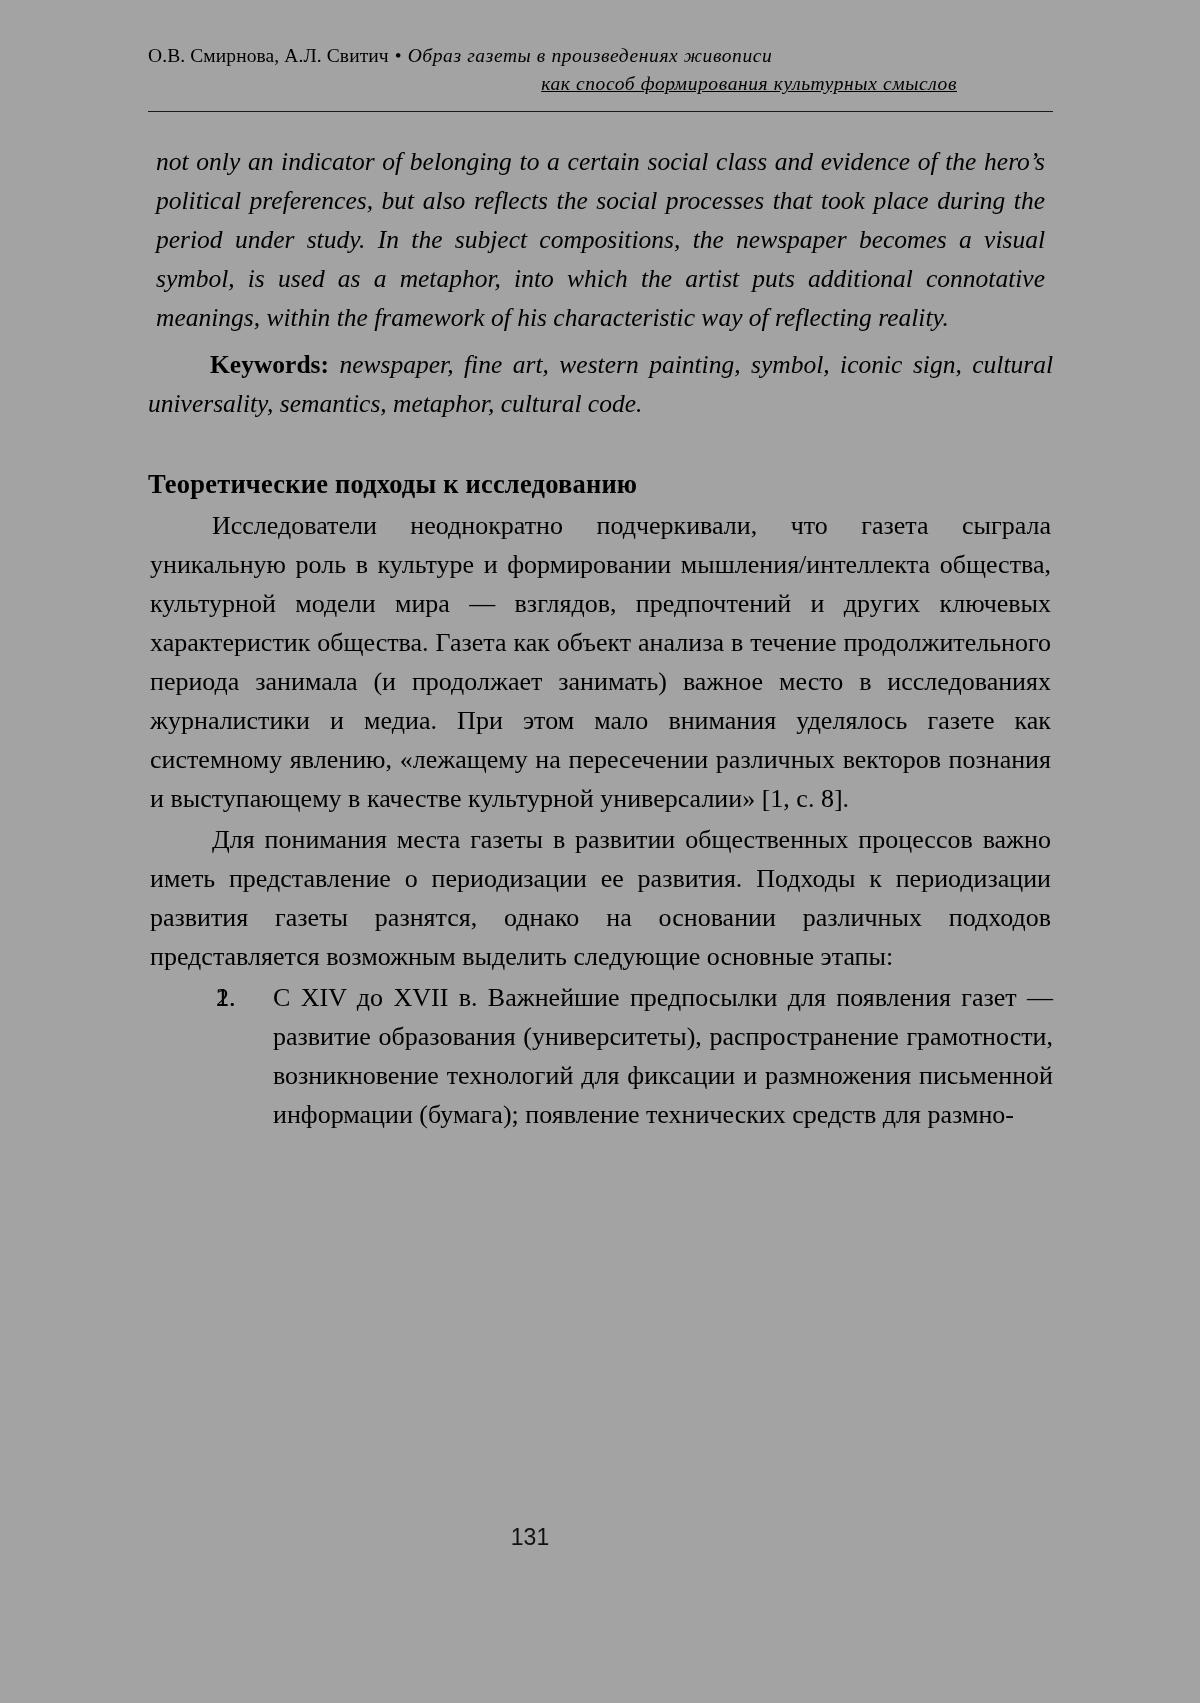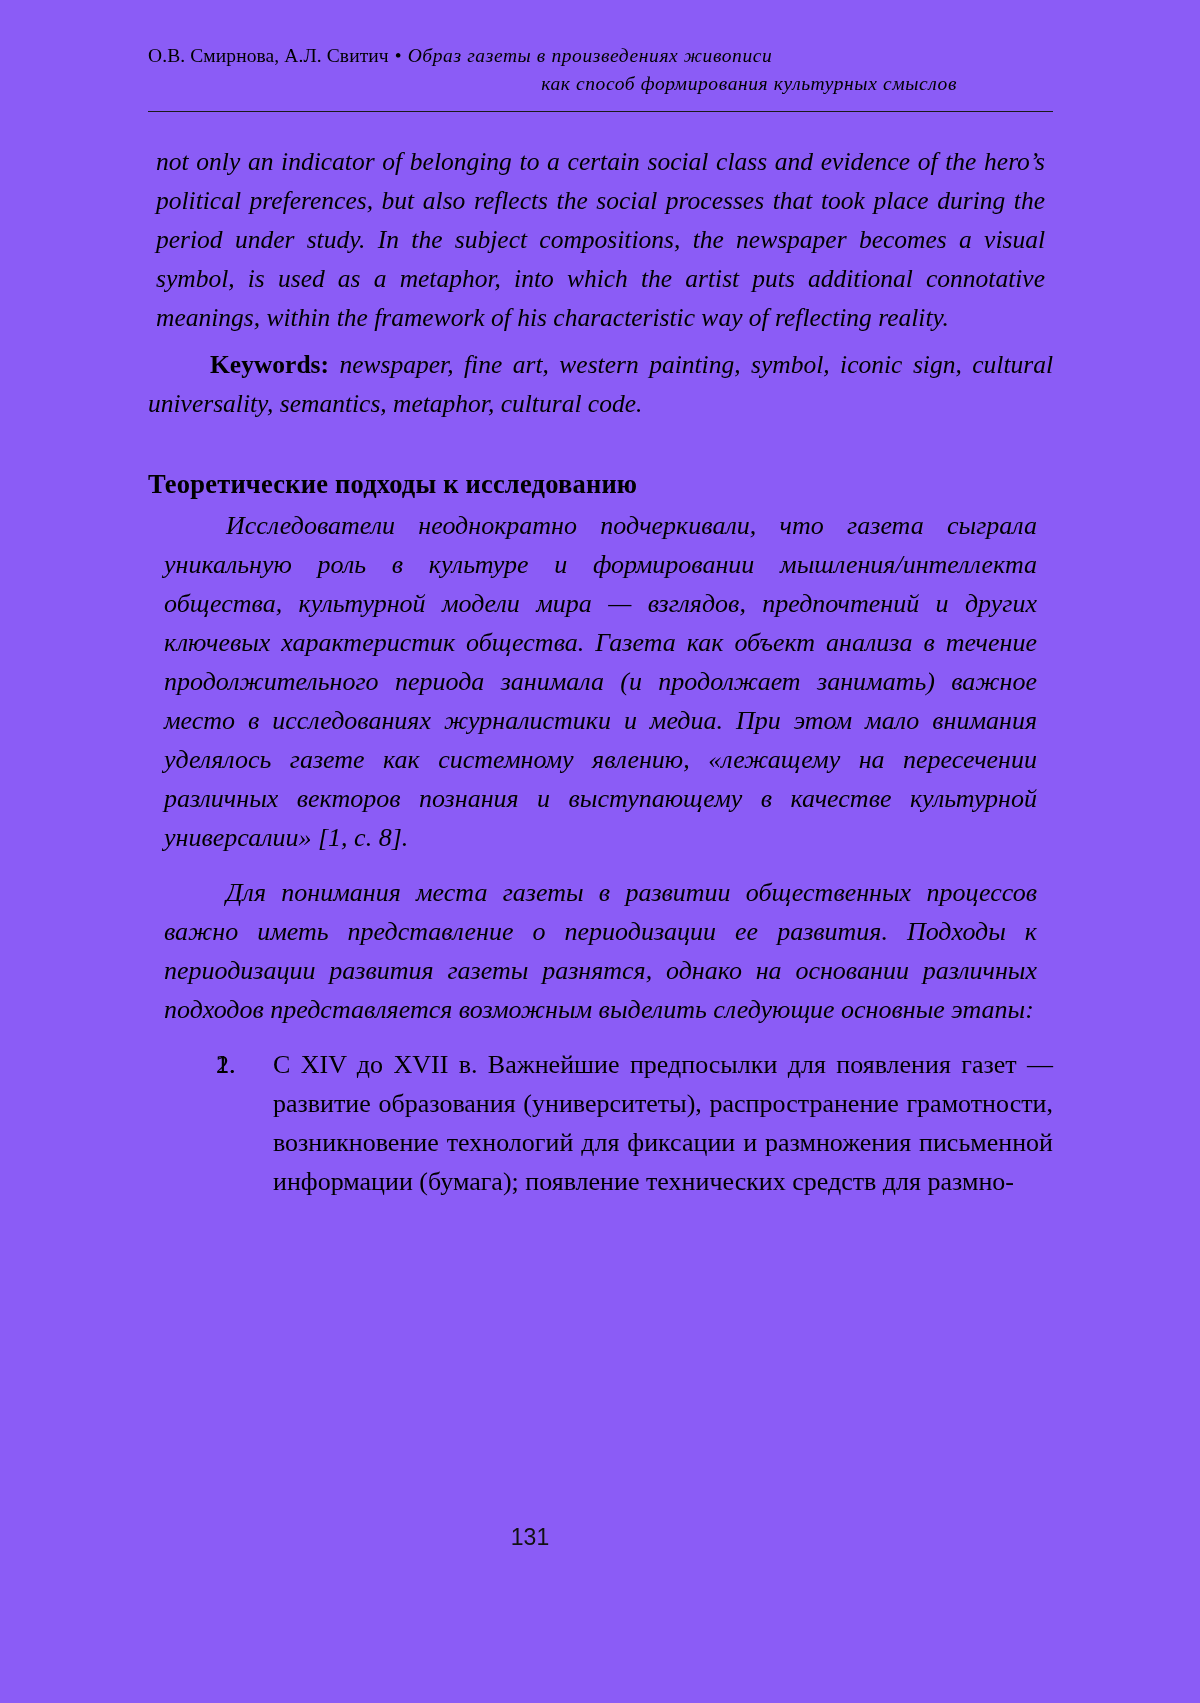--- a/index.html
+++ b/index.html
@@ -14,21 +14,21 @@
     color: #000000;
     position: relative;
     overflow: hidden;
   }
   .page {
     position: absolute;
     left: 0;
     top: 0;
     width: 1200px;
     height: 1703px;
-    background: #8b5cf6;
+    background: #a3a3a3;
   }
   .content {
     position: absolute;
     left: 148px;
     top: 42px;
     width: 905px;
   }
 
   
   .runninghead {
@@ -39,20 +39,21 @@
   .rh-line {
     display: block;
     white-space: nowrap;
   }
   .rh-line.first {
     text-align: left;
   }
   .rh-line.second {
     text-align: right;
     padding-right: 96px;
+    text-decoration: underline;
   }
   .rh-authors {
     font-family: "Liberation Serif", serif;
     font-style: normal;
   }
   .rh-bullet {
     padding: 0 6px;
   }
   .rh-title {
     font-style: italic;
@@ -101,23 +102,22 @@
   }
 
   
   .body-text {
     font-size: 26px;
     line-height: 1.5;
     text-align: justify;
     text-justify: inter-word;
   }
   .body-text p {
-    margin: 16px;
+    margin: 2px;
     text-indent: 62px;
-    font-style: italic;
   }
   .body-text p.first {
     margin-top: 6px;
   }
 
   
   ol.numlist {
     margin: 0;
     padding: 0;
     list-style: none;

